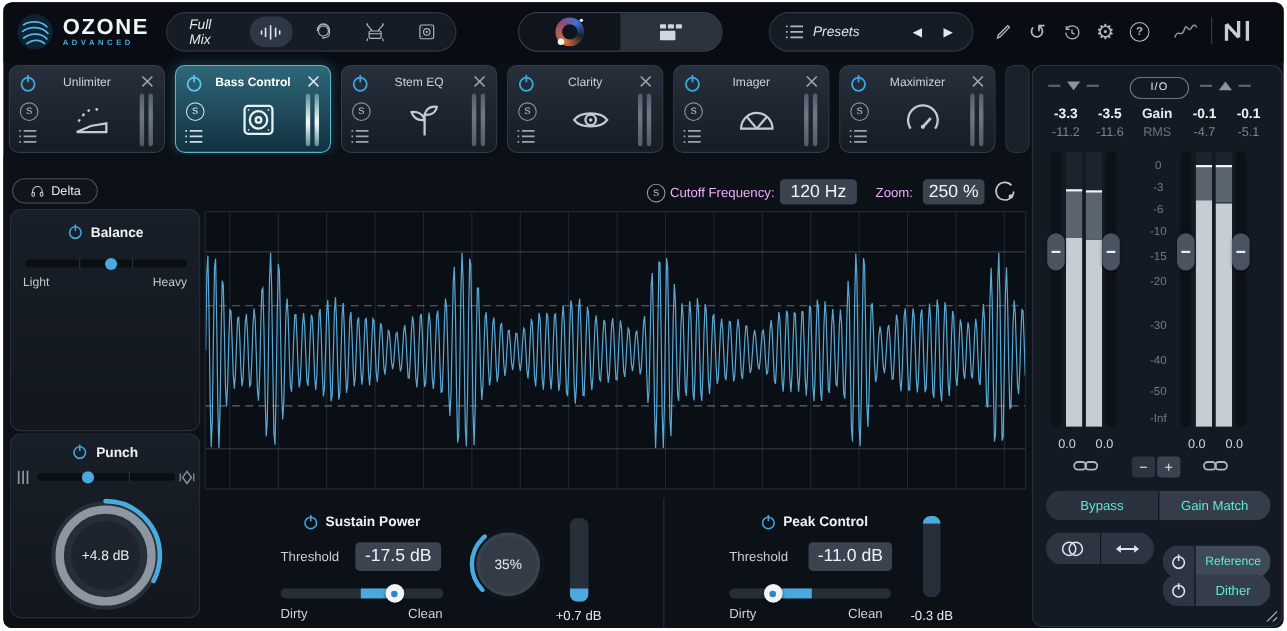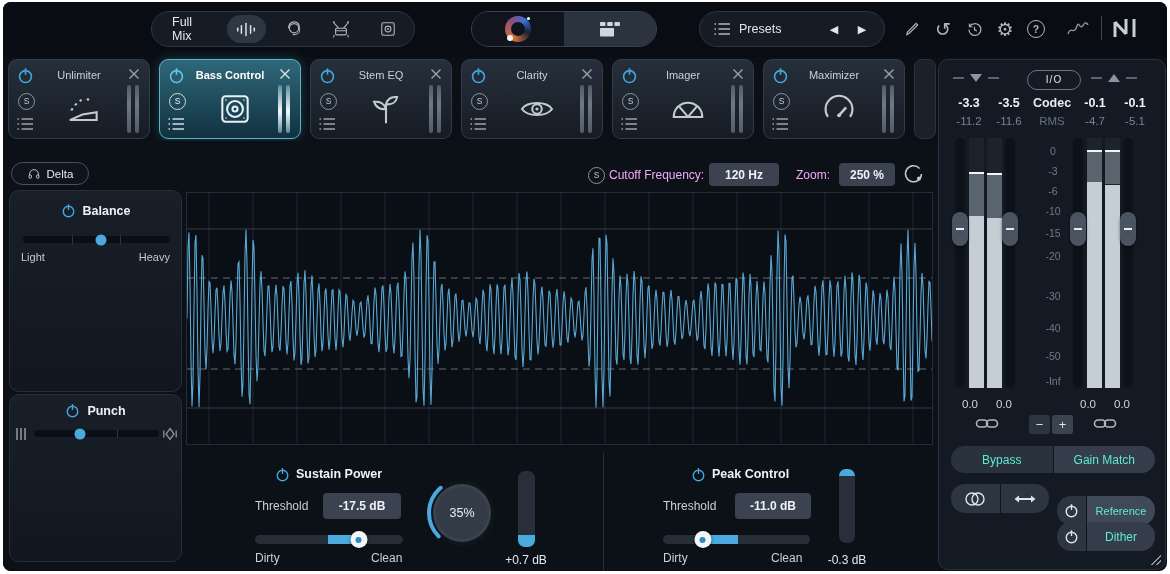--- a/index.html
+++ b/index.html
@@ -6,21 +6,21 @@
   .stage{position:relative;width:1170px;height:574px;background:#fff;overflow:hidden;
          font-family:"Liberation Sans","DejaVu Sans",sans-serif;-webkit-font-smoothing:antialiased;}
   .plugin{position:absolute;left:3px;top:2px;width:1164px;height:569px;background:#0b0f16;border-radius:8px;overflow:hidden;}
   svg{display:block;}
 
   
   .topbar{position:absolute;left:0;top:0;width:100%;height:55px;background:#090d13;}
   .brand{position:absolute;left:12px;top:10px;display:flex;align-items:center;gap:8px;}
   .brand-name{font-size:20px;font-weight:bold;letter-spacing:1.5px;color:#f2f5f7;line-height:20px;}
   .brand-sub{font-size:7px;font-weight:bold;letter-spacing:3.2px;color:#4aa9dd;line-height:9px;}
-  .pill{position:absolute;top:9px;height:36px;border-radius:18px;background:#161c25;border:1px solid #2d3642;box-sizing:border-box;display:flex;align-items:center;}
+  .pill{position:absolute;top:9px;height:36px;border-radius:18px;background:#161c25;border:1px solid #2d3642;box-sizing:border-box;display:flex;align-items:center;font-style:italic;}
   .mixpill{left:148px;width:264px;padding:0 6px 0 20px;gap:8px;}
   .mixlabel{font-size:12.5px;color:#e3e9ee;margin-right:8px;}
   .mixbtn{width:44px;height:28px;border-radius:14px;display:flex;align-items:center;justify-content:center;}
   .mixbtn.sel{background:#2e3844;}
   .viewtoggle{left:468px;width:186px;padding:0;overflow:hidden;border-color:#39424e;}
   .vt-half{width:50%;height:100%;display:flex;align-items:center;justify-content:center;}
   .vt-left{background:#10151d;}
   .vt-right{background:#2b333f;}
   .knobicon{position:relative;width:26px;height:26px;border-radius:50%;
     background:conic-gradient(from 200deg,#d4703a,#8a4e7a 35%,#3a6fd8 55%,#17212e 75%,#d4703a);}
@@ -71,22 +71,22 @@
   .rangelabels .r{position:absolute;right:11px;}
   .knobwrap{position:absolute;}
   .knobval{position:absolute;left:0;top:0;width:100%;height:100%;display:flex;align-items:center;justify-content:center;
     font-size:12.5px;color:#e9eef2;}
   .face{fill:#262e38;}
   .arcblue{fill:none;stroke:#4aa9dd;stroke-linecap:round;}
   .sideicon{position:absolute;top:0;color:#8a95a0;}
 
   
   .wavehdr-text{position:absolute;font-size:12px;color:#f0abfc;}
-  .valuebox{position:absolute;height:23px;background:#3a434f;border-radius:4px;color:#eef2f6;font-size:12px;
-    display:flex;align-items:center;justify-content:center;box-sizing:border-box;font-weight:bold;}
+  .valuebox{position:absolute;height:23px;background:#3a434f;border-radius:4px;color:#eef2f6;font-size:16px;
+    display:flex;align-items:center;justify-content:center;box-sizing:border-box;}
   .scirc2{position:absolute;width:15px;height:15px;border:1.2px solid #8a95a0;border-radius:50%;font-size:8.5px;line-height:15px;text-align:center;color:#c3cbd2;}
   .loopbtn{position:absolute;width:22px;height:22px;color:#c3cbd2;}
 
   .wavebox{position:absolute;left:183px;top:51px;width:747px;height:253px;background:#0a0e15;border:1px solid #232c37;box-sizing:border-box;}
   .gv{stroke:#36424f;stroke-opacity:.5;}
   .gh-solid{stroke:#7b8694;stroke-opacity:.38;}
   .gh-dash{stroke:#aeb7c0;stroke-opacity:.55;stroke-dasharray:7 5;}
 
   
   .bstrip{position:absolute;left:183px;top:304px;width:747px;height:126px;}
@@ -323,20 +323,29 @@
           <path d="M9,28 C15,23 22,24 26,28"></path>
         </g>
       </symbol>
   </defs>
 </svg>
 
 <div class="stage">
 <div class="plugin">
 
   <header class="topbar">
+    <div class="brand">
+      <svg width="34" height="34">
+            <use href="#ic-swirl"></use>
+          </svg>
+      <div>
+        <div class="brand-name">OZONE</div>
+        <div class="brand-sub">ADVANCED</div>
+      </div>
+    </div>
 
     <div class="pill mixpill">
       <span class="mixlabel">Full Mix</span>
       <span class="mixbtn sel">
             <svg width="22" height="15" style="color:#dfe5ea">
               <use href="#ic-wavebars"></use>
             </svg>
           </span>
       <span class="mixbtn">
             <svg width="20" height="20" style="color:#aeb7c0">
@@ -625,20 +634,30 @@
       <span class="sideicon" style="right:4px;top:32px;">
             <svg width="14" height="14">
               <use href="#ic-transient"></use>
             </svg>
           </span>
       <div class="hslider" style="left:24px;top:34px;width:125px;">
         <div class="hs-track"></div>
         <span class="hs-tick" style="left:33%"></span>
             <span class="hs-tick" style="left:66%"></span>
         <span class="hs-dot" style="left: 37%;"></span>
+      </div>
+      <div class="knobwrap" style="left:30px;top:54px;width:112px;height:112px;">
+        <svg width="112" height="112" viewBox="0 0 118 118">
+          <circle class="face" cx="59" cy="59" r="52" fill="#10151c"></circle>
+          <circle cx="59" cy="59" r="44" fill="none" stroke="#8d97a1" stroke-width="8"></circle>
+          <circle cx="59" cy="59" r="38" fill="#262e38"></circle>
+          <circle cx="59" cy="59" r="33" fill="#1d242d"></circle>
+          <circle class="arcblue" cx="59" cy="59" r="52" stroke-width="4.5" pathLength="360" transform="rotate(-90,59,59)" stroke-dasharray="118 242" stroke="#4aa9dd"></circle>
+        </svg>
+        <span class="knobval">+4.8 dB</span>
       </div>
     </section>
 
     <span class="scirc2" style="left:585px;top:26px;">S</span>
     <span class="wavehdr-text" style="left:606px;top:27px;">Cutoff Frequency:</span>
     <span class="valuebox" style="left:706px;top:22px;width:70px;">120 Hz</span>
     <span class="wavehdr-text" style="left:793px;top:27px;">Zoom:</span>
     <span class="valuebox" style="left:836px;top:22px;width:56px;">250 %</span>
     <span class="loopbtn" style="left:900px;top:22px;">
           <svg width="22" height="22">
@@ -735,21 +754,21 @@
     </div>
     <span class="io-pill">I/O</span>
     <div class="io-topgrp" style="left:152px;">
       <span class="io-dash"></span>
           <span class="io-tri-up"></span>
           <span class="io-dash"></span>
     </div>
 
     <span class="io-num peakrow" style="left:8px;">-3.3</span>
     <span class="io-num peakrow" style="left:48px;">-3.5</span>
-    <span class="io-num peakrow lbl" style="left:91px;">Codec</span>
+    <span class="io-num peakrow lbl" style="left:91px;">Gain</span>
     <span class="io-num peakrow" style="left:134px;">-0.1</span>
     <span class="io-num peakrow" style="left:174px;">-0.1</span>
 
     <span class="io-num rmsrow" style="left:8px;">-11.2</span>
     <span class="io-num rmsrow" style="left:48px;">-11.6</span>
     <span class="io-num rmsrow lbl" style="left:91px;">RMS</span>
     <span class="io-num rmsrow" style="left:134px;">-4.7</span>
     <span class="io-num rmsrow" style="left:174px;">-5.1</span>
 
     <div class="mtrack" style="left:16px;top:78px;height:250px;"></div>

